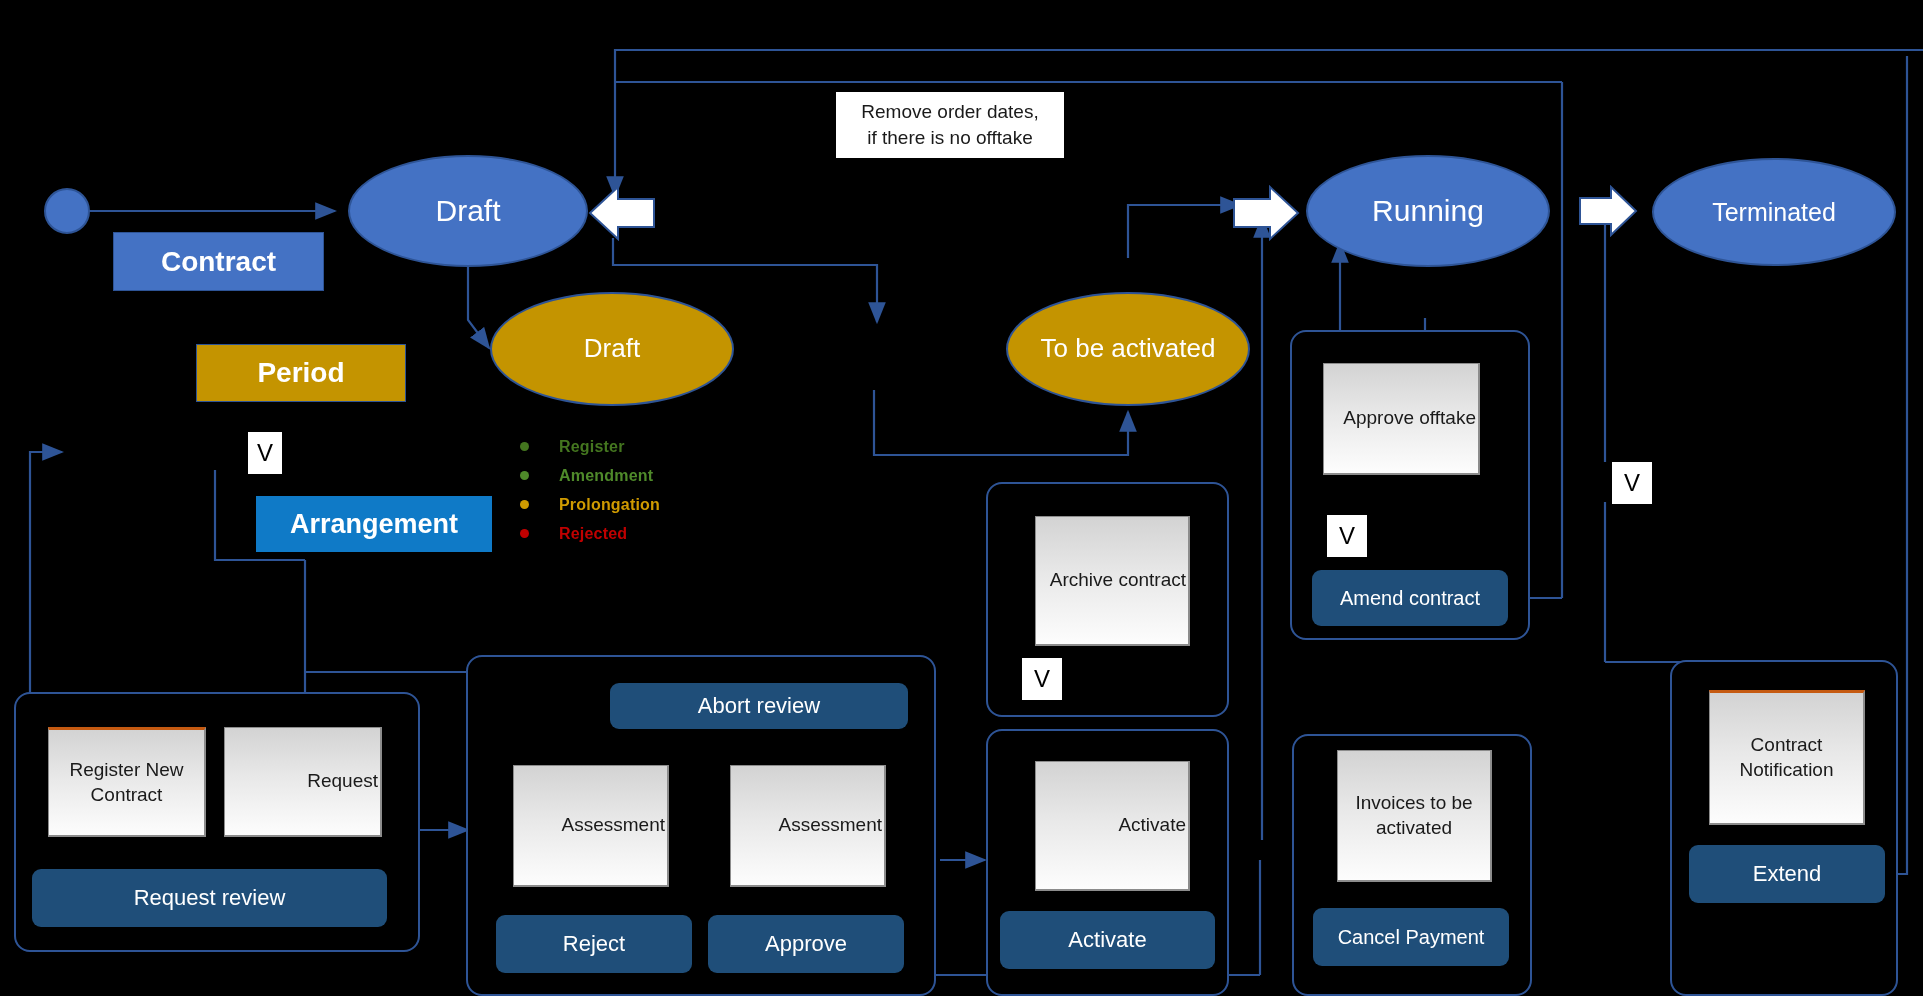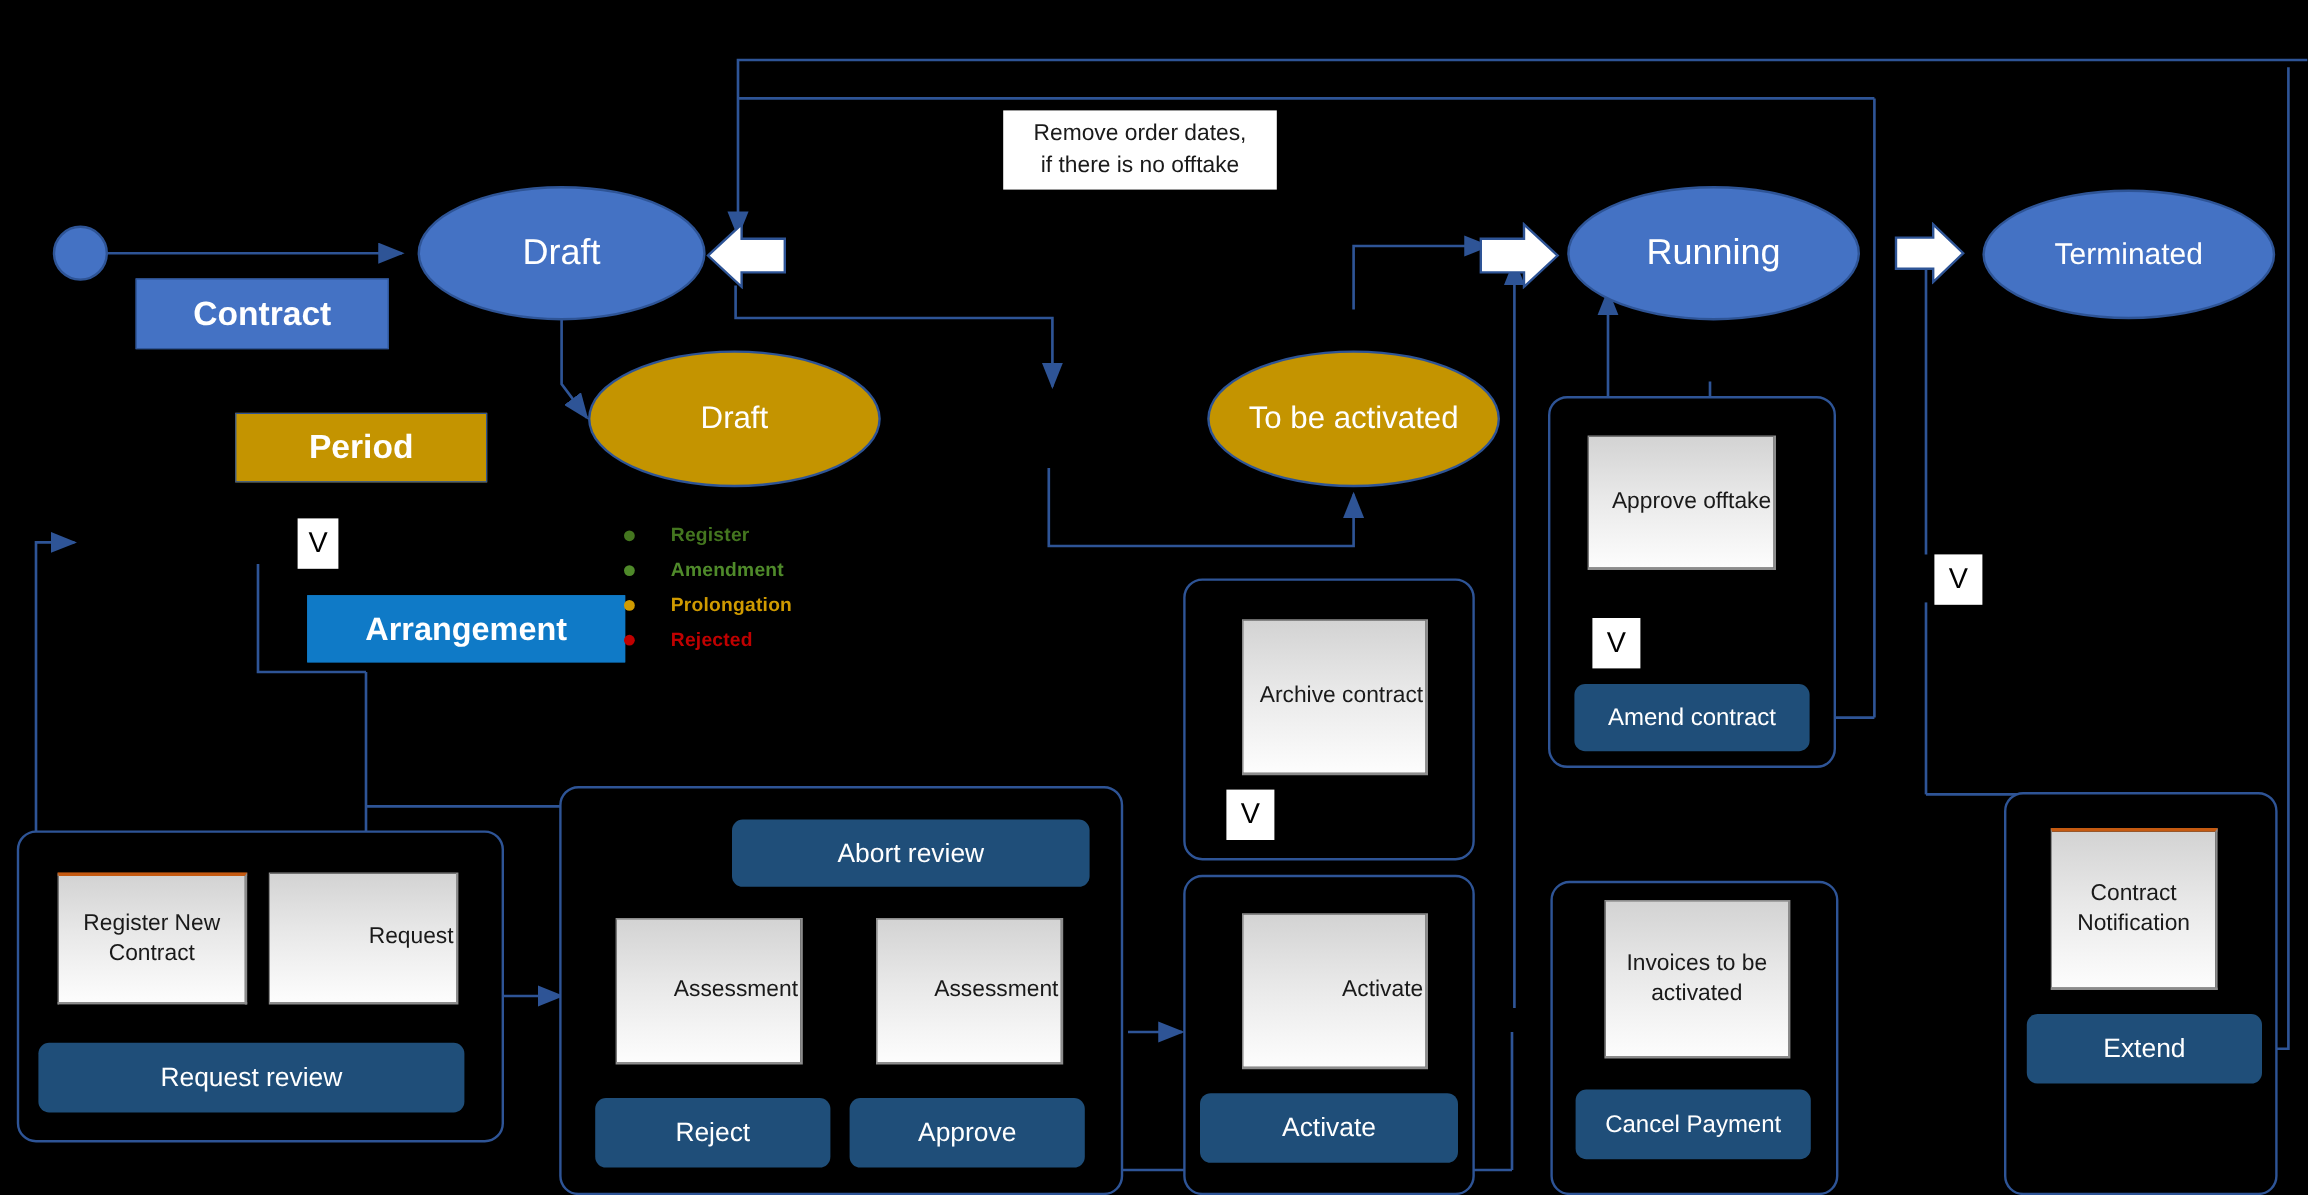--- a/index.html
+++ b/index.html
@@ -163,21 +163,21 @@
   </div>
 
   <div class="legendbox" style="left:113px;top:232px;width:211px;height:59px;background:#4472c4;font-size:28px;">
     <span>Contract</span>
   </div>
 
   <div class="legendbox" style="left:196px;top:344px;width:210px;height:58px;background:#c49400;font-size:28px;">
     <span>Period</span>
   </div>
 
-  <div class="legendbox" style="left:256px;top:496px;width:265px;height:56px;background:#0f7ac7;border-color:#0f7ac7;font-size:27px;">
+  <div class="legendbox" style="left:256px;top:496px;width:236px;height:56px;background:#0f7ac7;border-color:#0f7ac7;font-size:27px;">
     <span>Arrangement</span>
   </div>
 
   <div class="vmark" style="left:248px;top:432px;width:34px;height:42px;">
     <span>V</span>
   </div>
 
   <div class="bullets" style="left:520px;top:432px;">
     <div class="bl-row">
       <span class="bl-dot" style="background:#44761f;"></span>
@@ -207,21 +207,21 @@
     <span>Register New Contract</span>
   </div>
   <div class="tile" style="left:224px;top:727px;width:158px;height:110px;">
     <span>Request</span>
   </div>
   <div class="btn" style="left:32px;top:869px;width:355px;height:58px;">
     <span>Request review</span>
   </div>
 
   <div class="group" style="left:466px;top:655px;width:470px;height:341px;"></div>
-  <div class="btn" style="left:610px;top:683px;width:298px;height:56px;">
+  <div class="btn" style="left:610px;top:683px;width:298px;height:46px;">
     <span>Abort review</span>
   </div>
   <div class="tile" style="left:513px;top:765px;width:156px;height:122px;">
     <span>Assessment</span>
   </div>
   <div class="tile" style="left:730px;top:765px;width:156px;height:122px;">
     <span>Assessment</span>
   </div>
   <div class="btn" style="left:496px;top:915px;width:196px;height:58px;">
     <span>Reject</span>
@@ -263,20 +263,20 @@
   </div>
   <div class="btn sm" style="left:1313px;top:908px;width:196px;height:58px;">
     <span>Cancel Payment</span>
   </div>
 
   <div class="vmark" style="left:1612px;top:462px;width:40px;height:42px;">
     <span>V</span>
   </div>
 
   <div class="group" style="left:1670px;top:660px;width:228px;height:336px;"></div>
-  <div class="tile topbar" style="left:1709px;top:690px;width:139px;height:135px;">
+  <div class="tile topbar" style="left:1709px;top:690px;width:156px;height:135px;">
     <span>Contract Notification</span>
   </div>
   <div class="btn" style="left:1689px;top:845px;width:196px;height:58px;">
     <span>Extend</span>
   </div>
 
 </div>
 
 </body></html>

